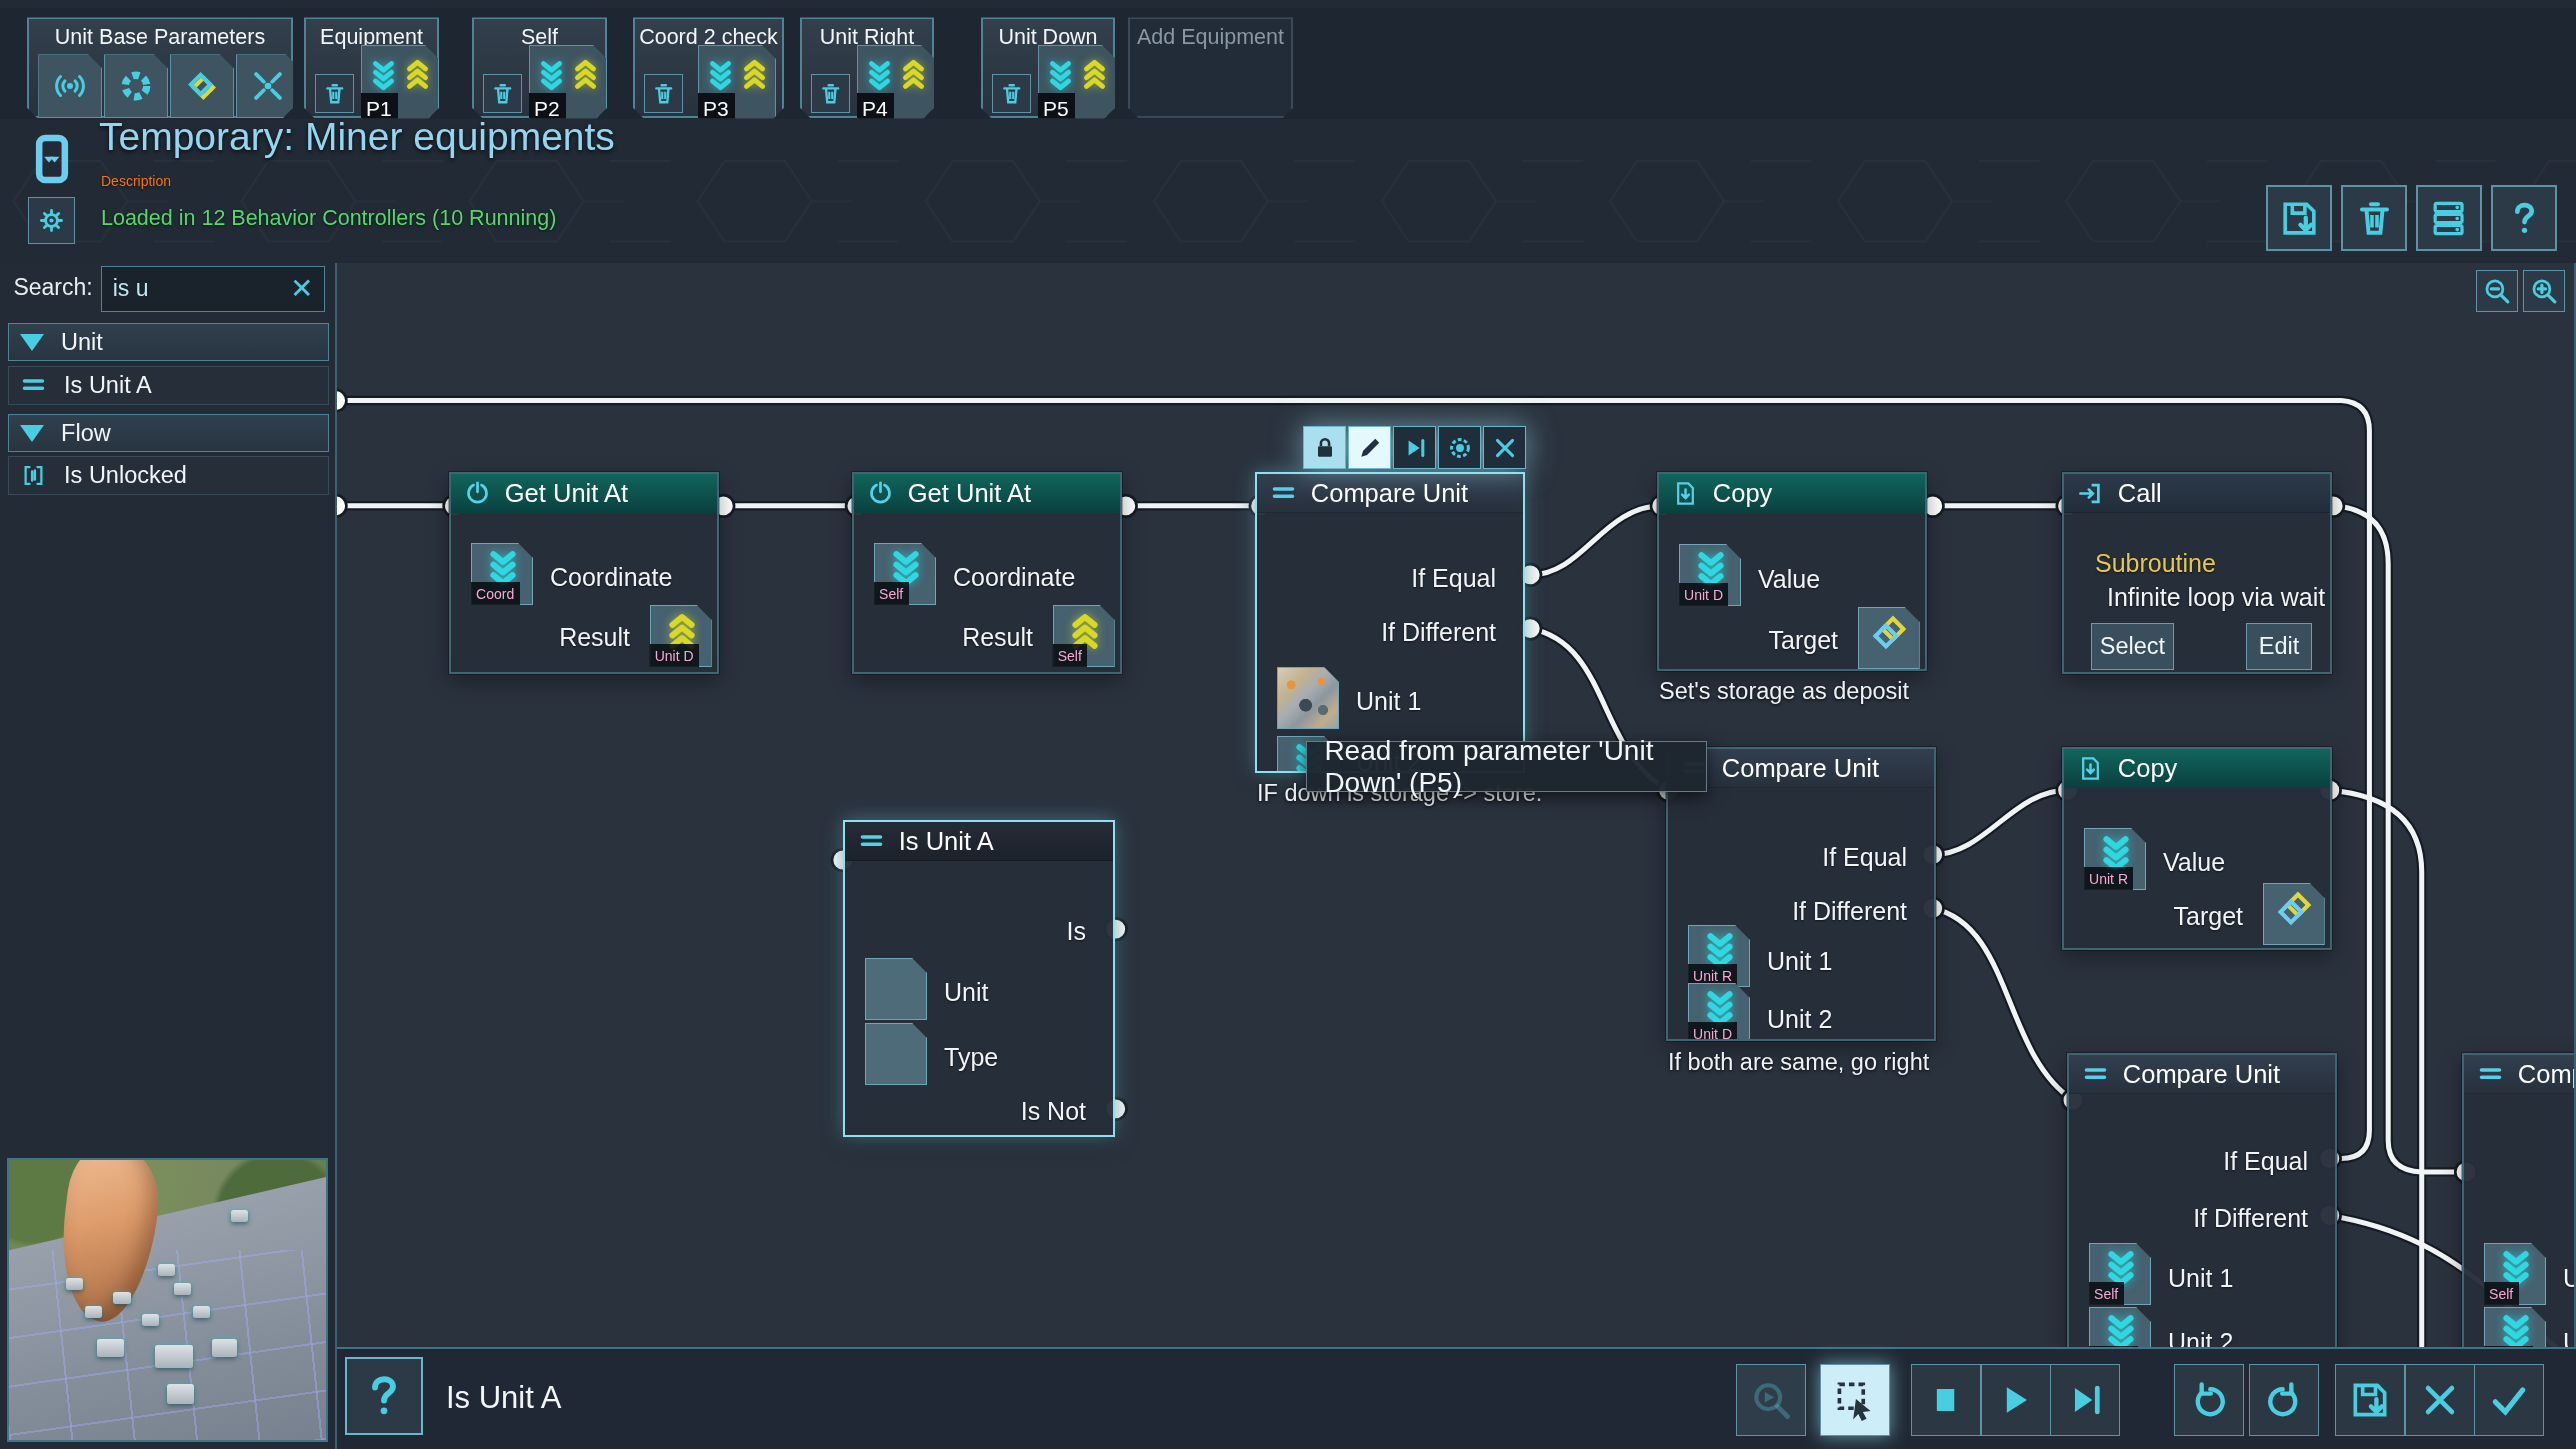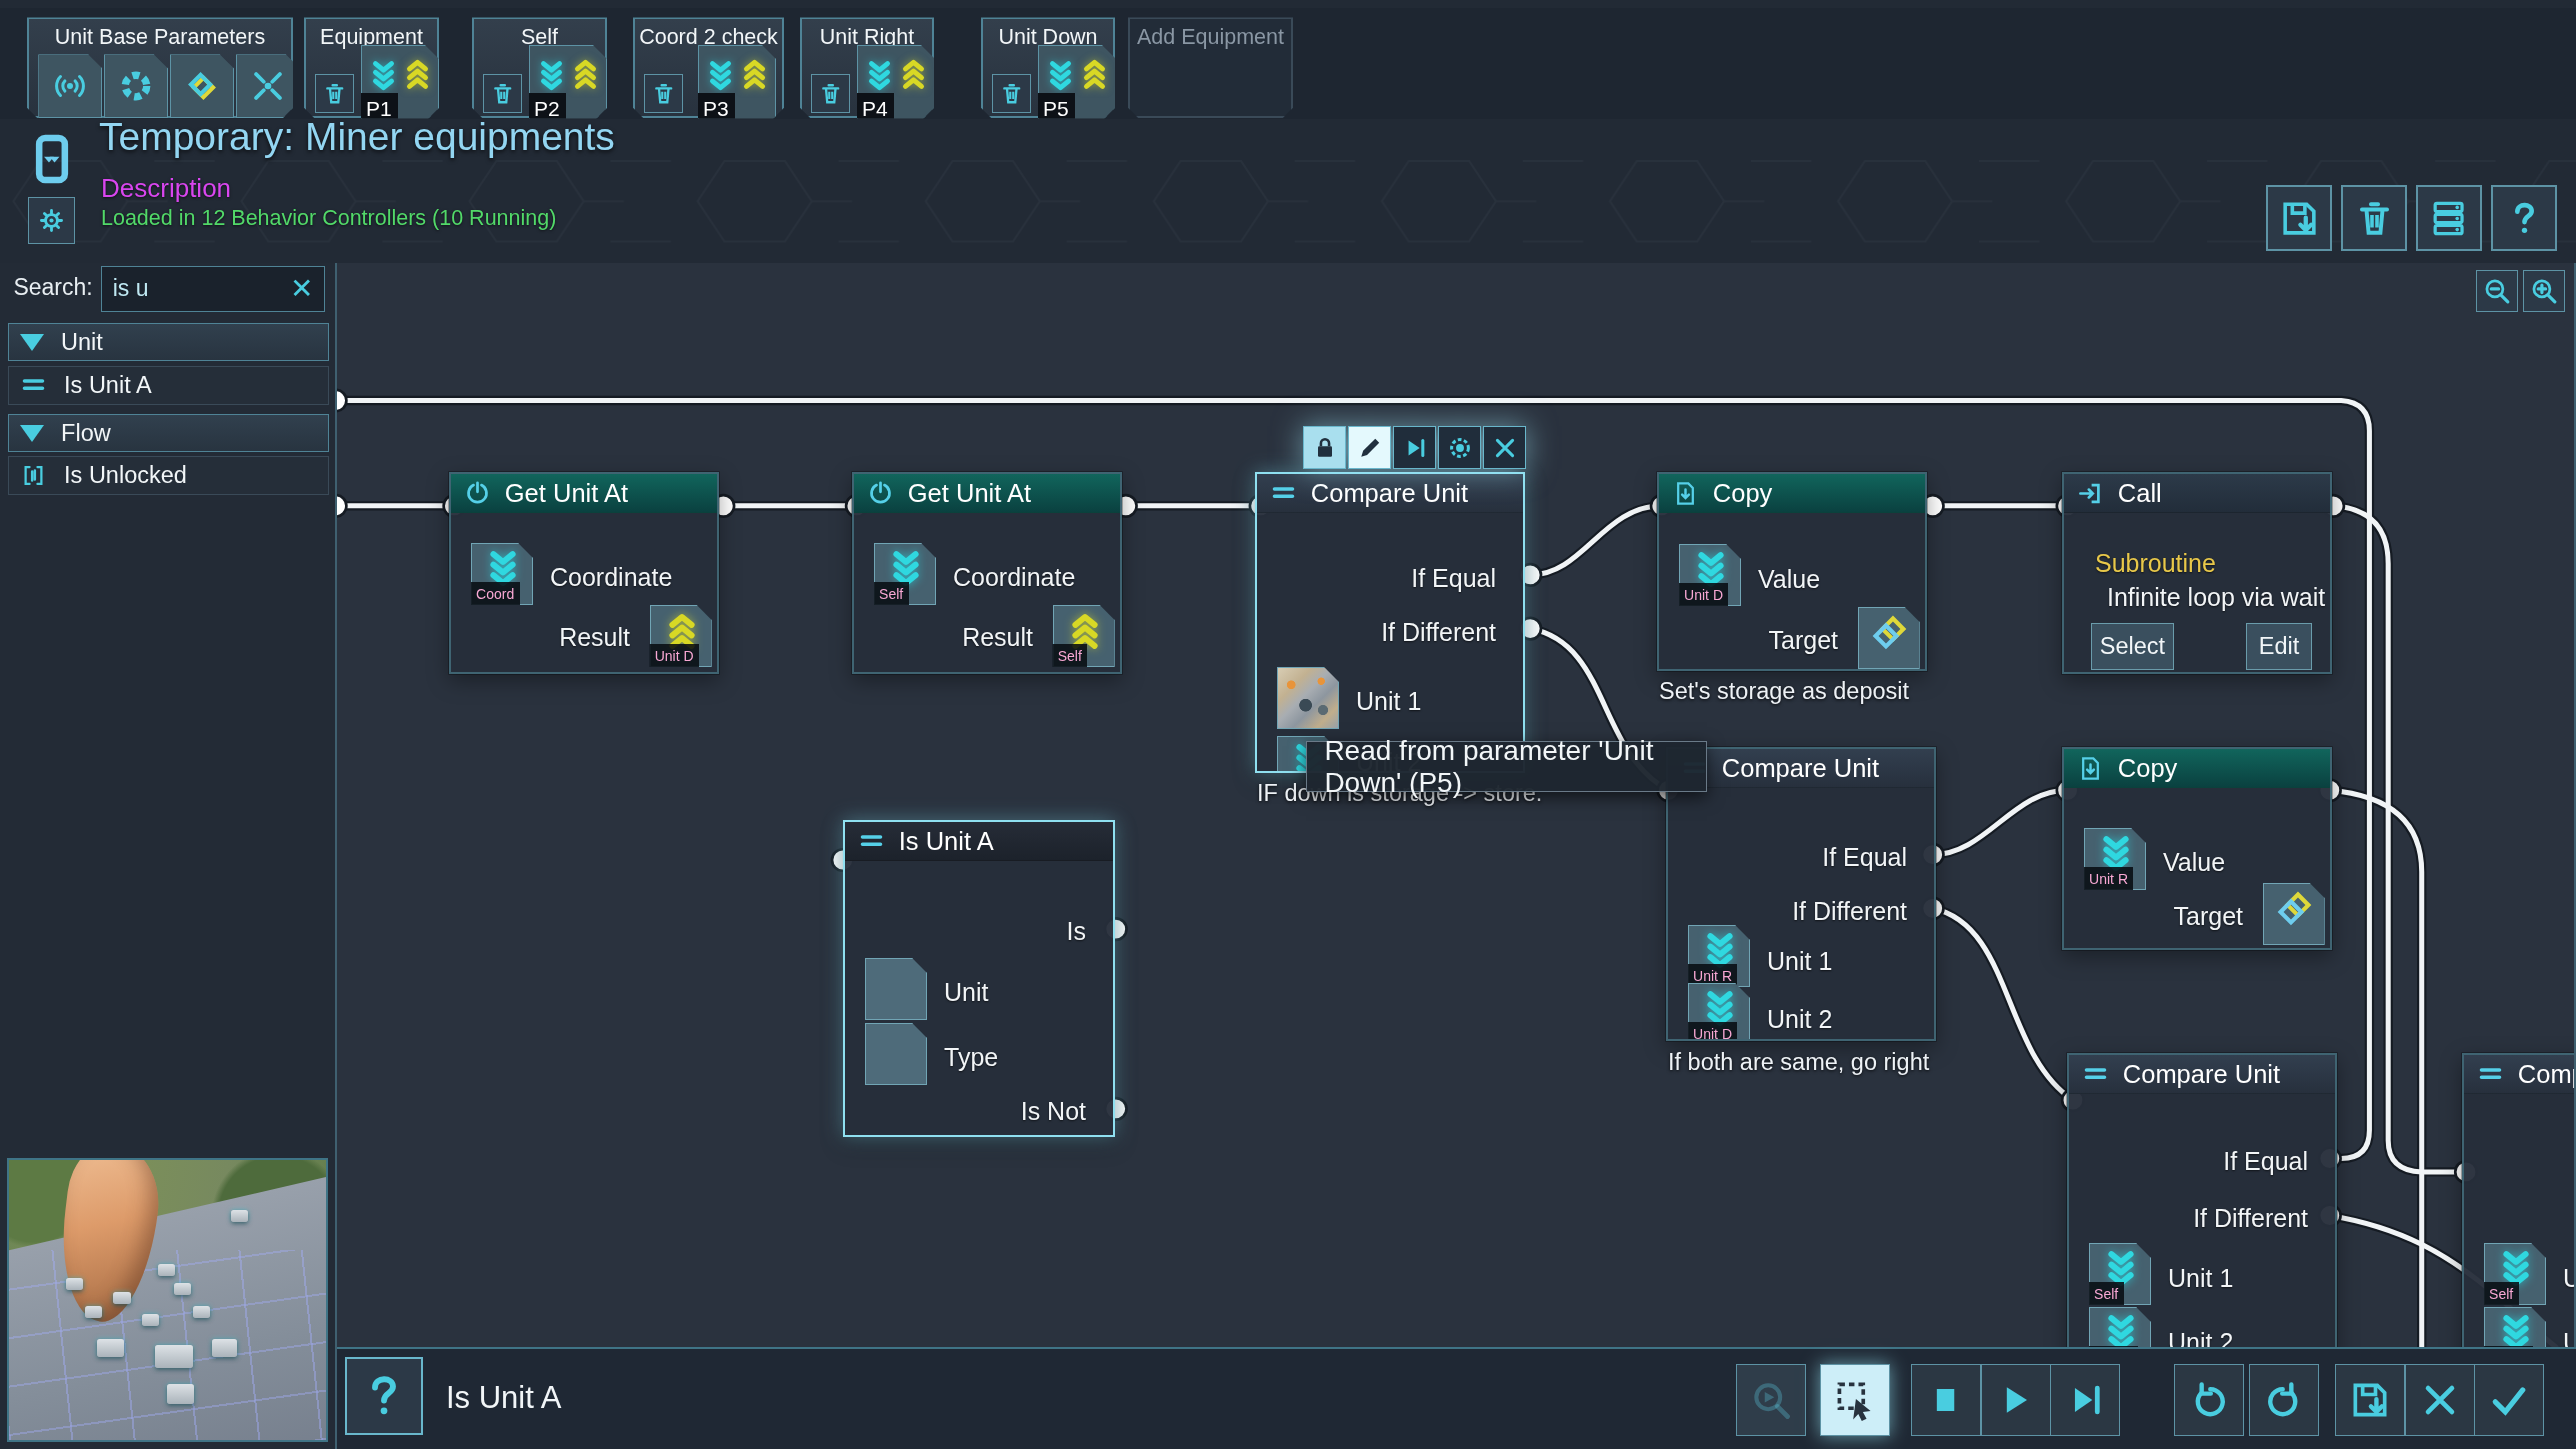--- a/index.html
+++ b/index.html
@@ -28,21 +28,21 @@
         display:flex;align-items:center;justify-content:center;padding:0;}
   .tbtn svg{width:25.5px;height:25.5px;}
 
   
   .titlebar{position:absolute;left:0;top:111px;width:2576px;height:152px;z-index:3;}
   .bot-ic{position:absolute;left:24px;top:20px;width:56px;height:56px;color:#6ecdee;}
   .gear-btn{position:absolute;left:28px;top:86px;width:47px;height:47px;background:#2c3947;border:1.3px solid #5d93a5;
         color:#49cde0;display:flex;align-items:center;justify-content:center;}
   .gear-btn svg{width:31px;height:31px;}
   .h-title{position:absolute;left:99px;top:4px;font-size:39px;color:#93d6f2;text-shadow:0 2px 4px rgba(0,0,0,.7);}
-  .h-desc{position:absolute;left:101px;top:62px;font-size:26px;color:#d946ef;text-shadow:0 1.3px 2.7px rgba(0,0,0,.6);text-align:right;}
+  .h-desc{position:absolute;left:101px;top:62px;font-size:14px;color:#f97316;text-shadow:0 1.3px 2.7px rgba(0,0,0,.6);text-align:right;}
   .h-status{position:absolute;left:101px;top:95px;font-size:21.5px;color:#52d969;text-shadow:0 1.3px 2.7px rgba(0,0,0,.6);}
   .hbtn{position:absolute;top:74px;width:66px;height:66px;background:#2c3947;border:2px solid #5d93a5;box-sizing:border-box;
         color:#49cde0;display:flex;align-items:center;justify-content:center;}
   .hbtn svg{width:43px;height:43px;}
 
   
   .sidebar{position:absolute;left:0;top:263px;width:337px;height:1186px;background:#232b36;z-index:3;
            border-right:2px solid #3f6070;box-sizing:border-box;}
   .s-label{position:absolute;left:13.4px;top:10.7px;font-size:23px;color:#e8eef2;}
   .s-input{position:absolute;left:101px;top:2.7px;width:224px;height:46px;background:#1a222c;border:1.3px solid #4f8396;

